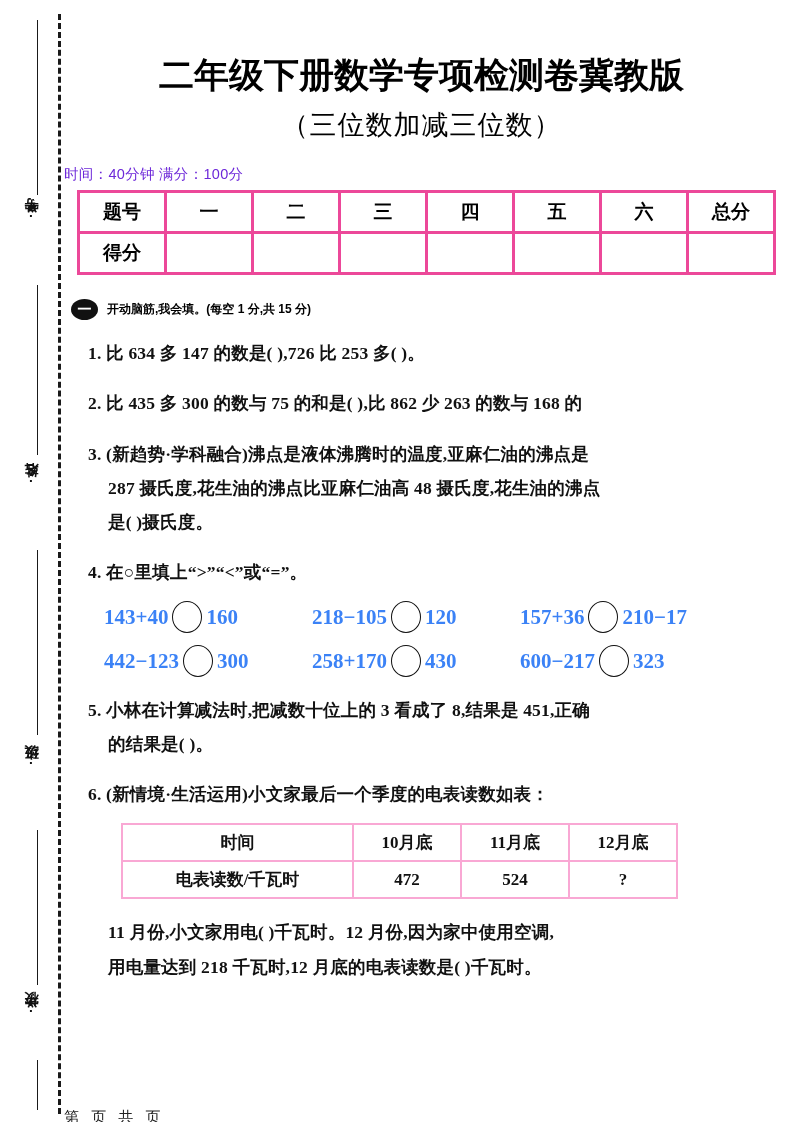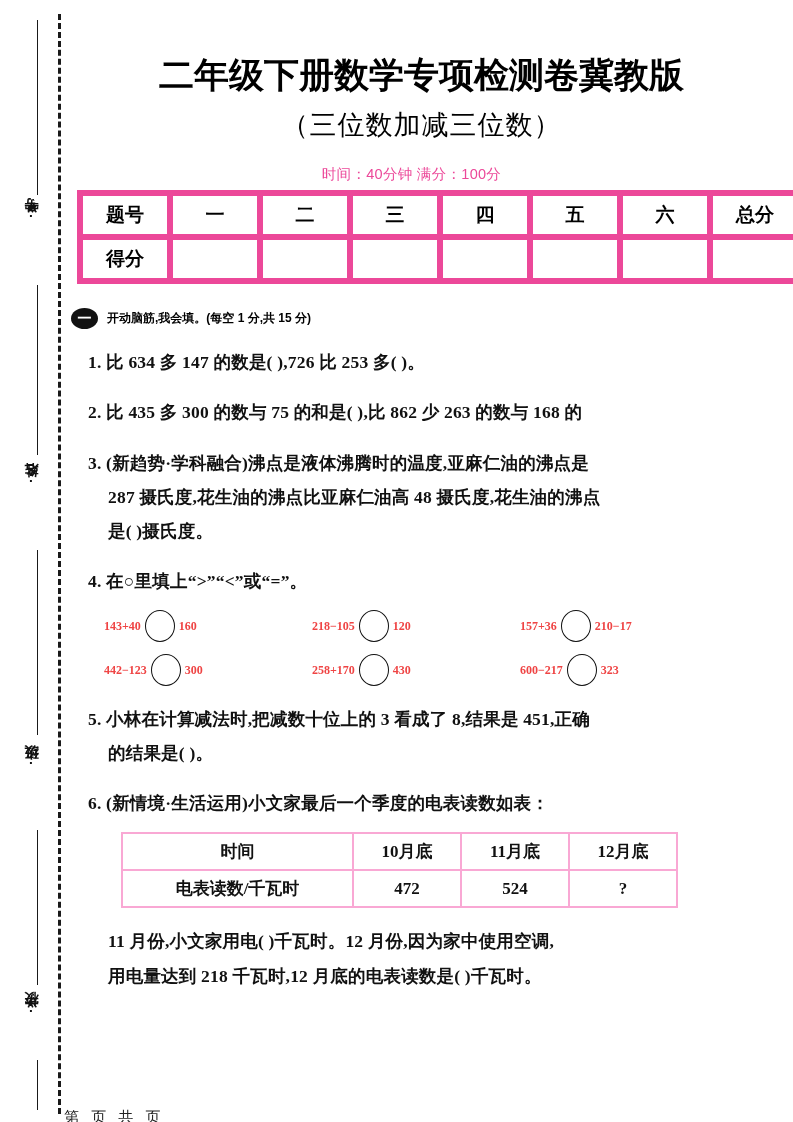--- a/index.html
+++ b/index.html
@@ -82,36 +82,36 @@
     font-size: 27px;
     font-weight: 400;
     color: #000;
     letter-spacing: 1px;
   }
 
   .meta-line {
     margin: 0;
     padding-top: 22px;
     padding-right: 20px;
-    text-align: center;
+    text-align: left;
     font-family: "Liberation Sans", "DejaVu Sans", sans-serif;
     font-size: 14.5px;
-    color: #ec4899;
+    color: #6d28d9;
     letter-spacing: 0.3px;
   }
 
   
   #score-table {
     margin: 6px 0 0 13px;
     width: 653px;
     border-collapse: collapse;
     table-layout: fixed;
   }
   #score-table td {
-    border: 6px solid #ec4899;
+    border: 3px solid #ec4899;
     height: 36px;
     text-align: center;
     vertical-align: middle;
     font-family: "Liberation Sans", "DejaVu Sans", sans-serif;
     font-size: 19px;
     font-weight: 700;
     color: #000;
   }
   #score-table td.colhead { width: 82px; }
 
@@ -161,23 +161,23 @@
   .q-indent {
     display: block;
     padding-left: 20px;
   }
 
   
   .cmp-row {
     display: flex;
     margin: 12px 0 0 40px;
     font-family: "Liberation Serif", "DejaVu Serif", serif;
-    font-size: 12px;
-    font-weight: 700;
-    color: #ef4444;
+    font-size: 21px;
+    font-weight: 700;
+    color: #3b82f6;
     text-align: right;
   }
   .cmp-item {
     display: flex;
     align-items: center;
     width: 208px;
   }
   .cmp-item.wide { width: 230px; }
   .cmp-circle {
     display: inline-block;

